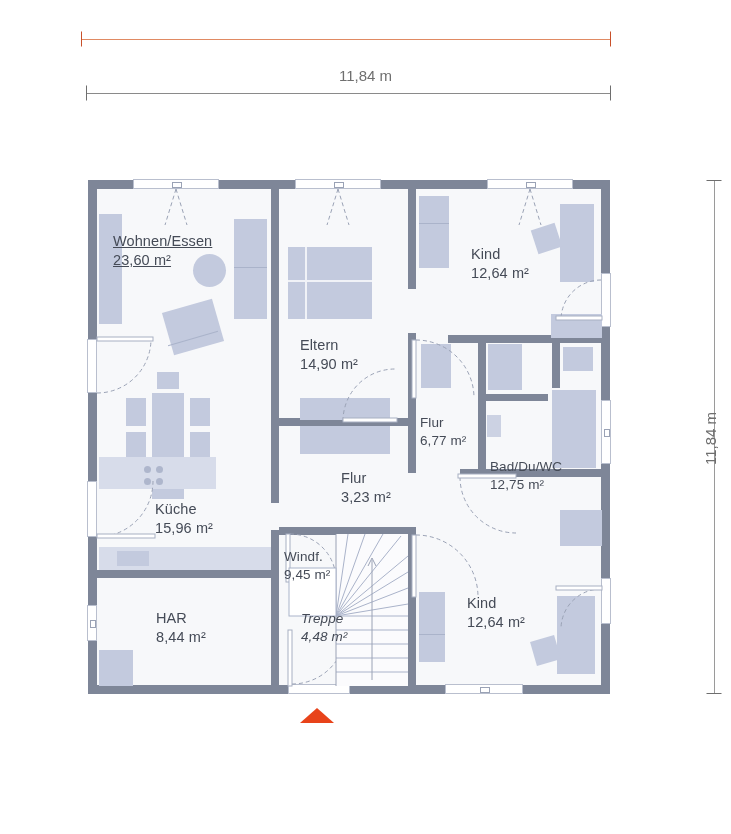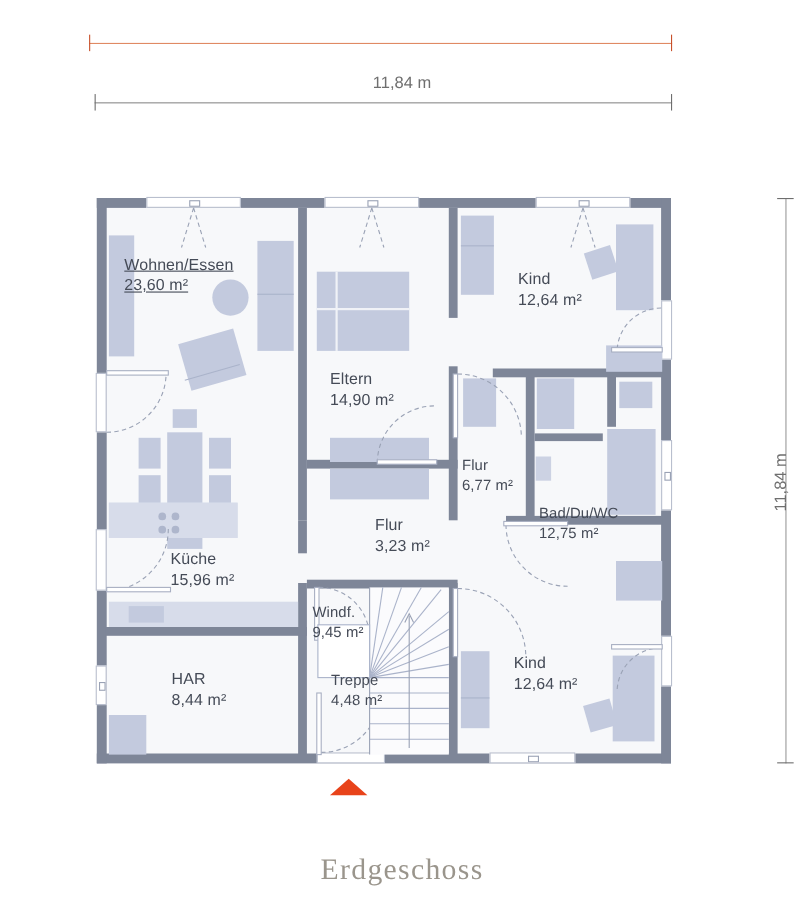--- a/index.html
+++ b/index.html
@@ -316,28 +316,27 @@
     <div class="label sm" style="left:284px; top:548px;">
       <div>Windf.</div>
       <div>9,45 m²</div>
     </div>
 
     <div class="label" style="left:156px; top:609px;">
       <div>HAR</div>
       <div>8,44 m²</div>
     </div>
 
-    <div class="label sm" style="left:301px; top:610px;">
+    <div class="label sm" style="left:301px; top:610px;font-style:italic;">
       <div>Treppe</div>
       <div>4,48 m²</div>
     </div>
 
     <div class="label" style="left:467px; top:594px;">
       <div>Kind</div>
       <div>12,64 m²</div>
     </div>
 
   </div>
 
   <div class="entry-arrow" style="left:300px; top:708px;"></div>
-  <div class="floor-title" style="left:0; top:775px;">Erdgeschoss</div>
 
 </div>
 
 </body></html>

